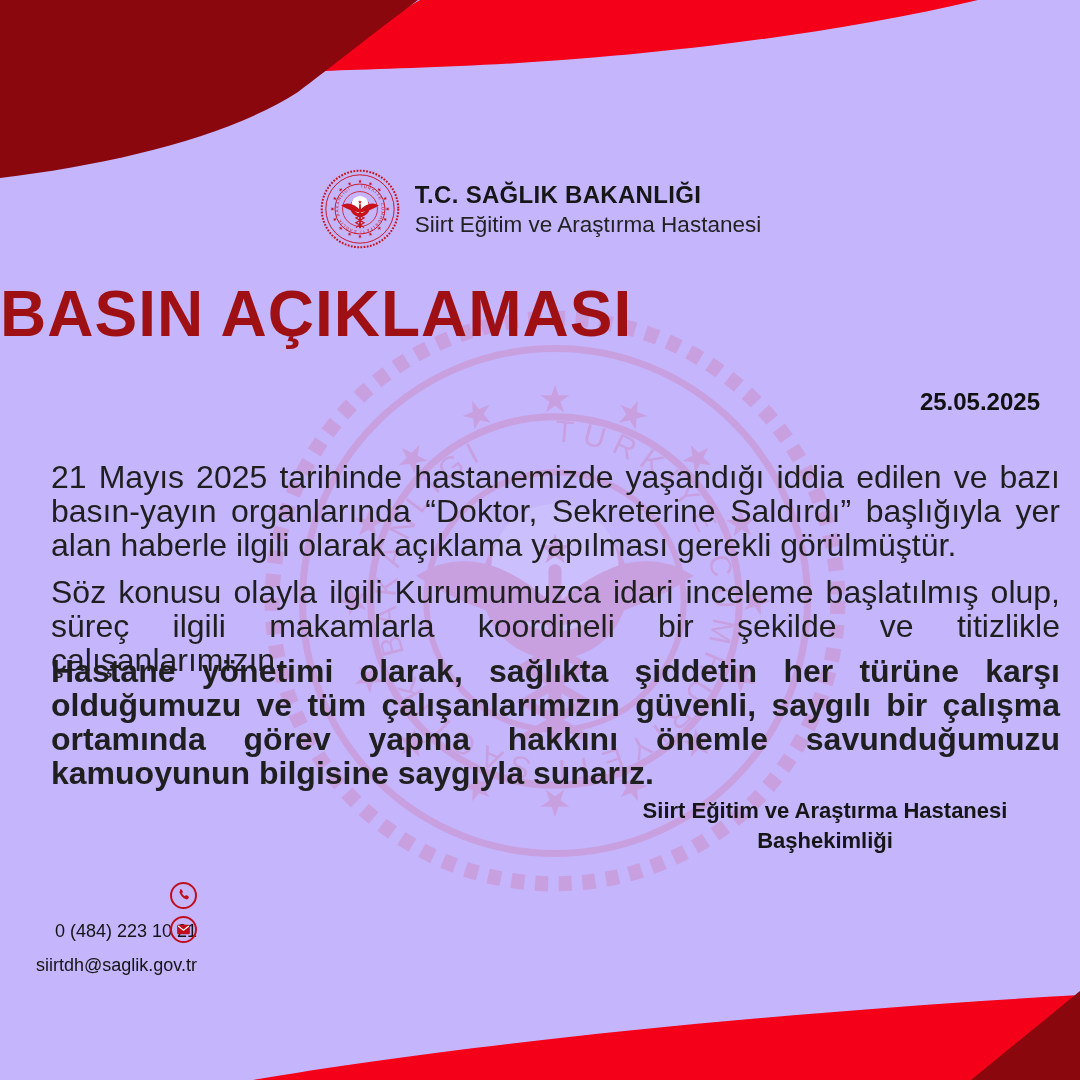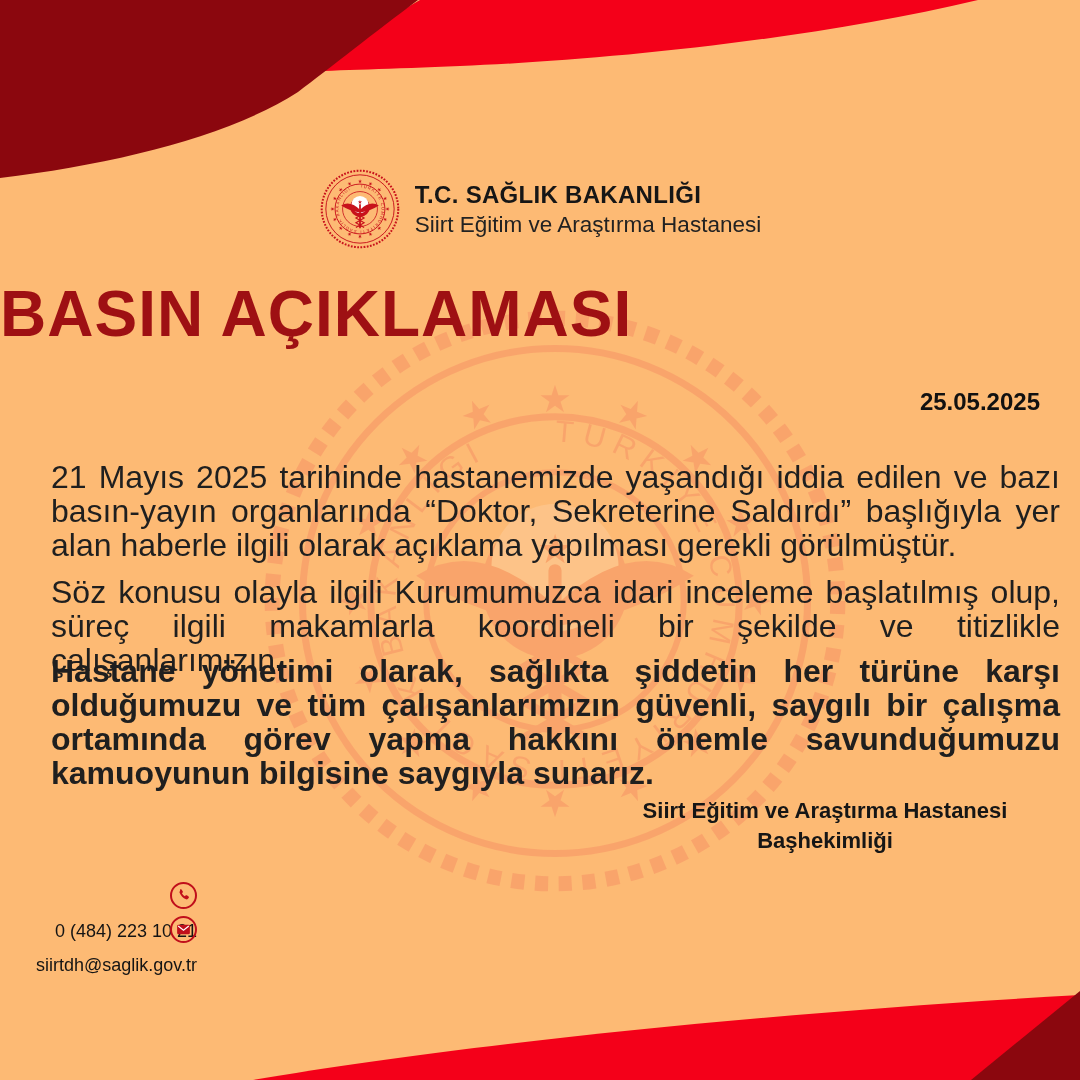--- a/index.html
+++ b/index.html
@@ -1,17 +1,17 @@
 <!DOCTYPE html>
 <html lang="tr"><head>
 <meta charset="utf-8">
 <style>
   html,body{margin:0;padding:0;background:#ffffff;}
   .canvas{
-    position:relative;width:1080px;height:1080px;overflow:hidden;background:#fdba74;
+    position:relative;width:1080px;height:1080px;overflow:hidden;background:#c4b5fd;
     font-family:"Liberation Sans", sans-serif;color:#1f1f1f;
   }
   svg{display:block;}
   .shapes{position:absolute;inset:0;width:1080px;height:1080px;pointer-events:none;}
   .watermark{
     position:absolute;left:252px;top:298px;width:606px;height:606px;
     color:#e2273a;opacity:.14;pointer-events:none;
   }
   .brand{
     position:absolute;left:0;top:168px;width:1080px;

